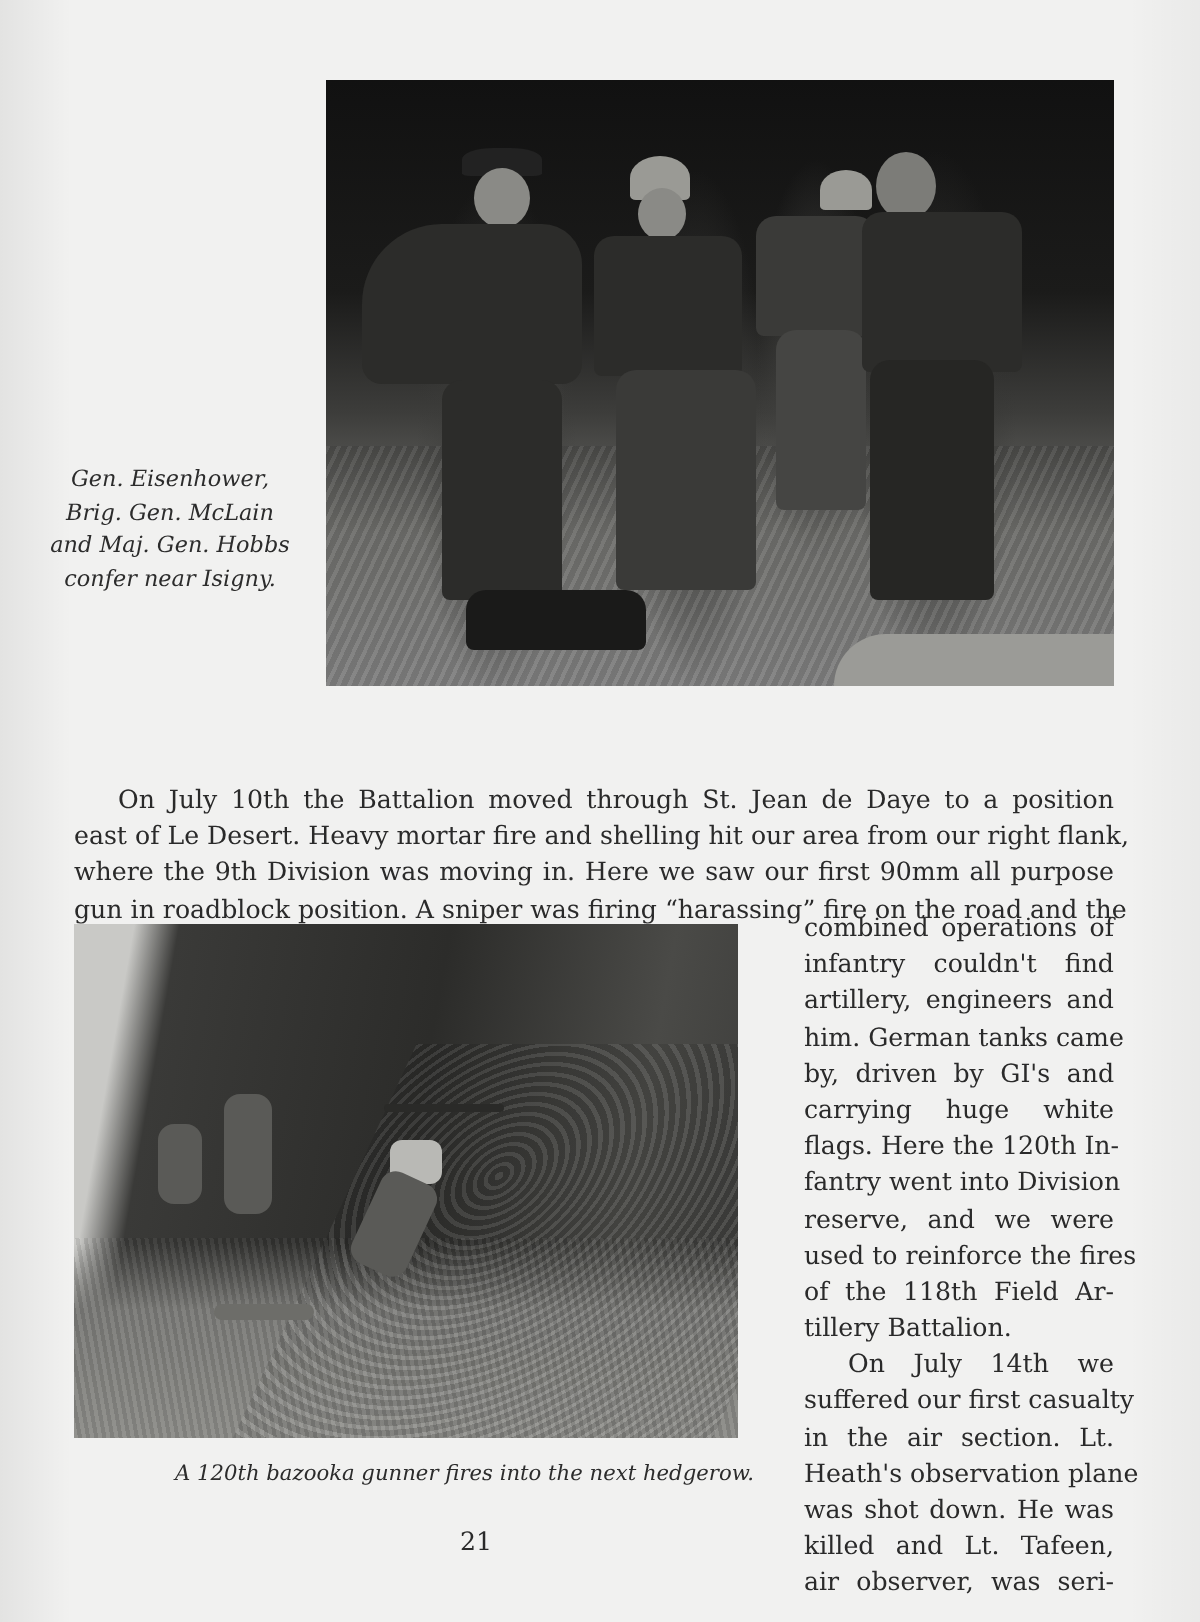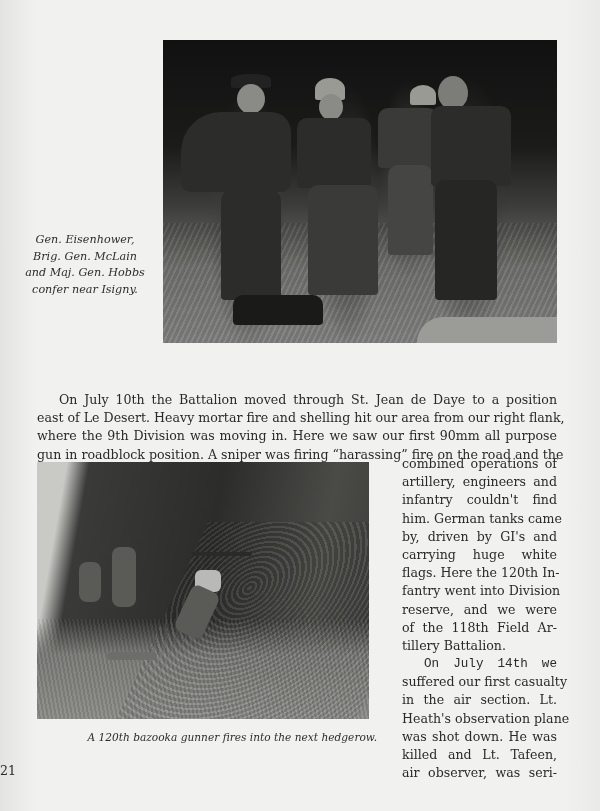--- a/index.html
+++ b/index.html
@@ -81,25 +81,25 @@
     .para-full .line {
       display: block; text-align: justify; text-align-last: justify; white-space: nowrap;
     }
     .para-full .line.indent { padding-left: 22px; }
     .col-right {
       position: absolute; left: 402px; top: 431px; width: 155px;
     }
     .col-right .line {
       display: block; text-align: justify; text-align-last: justify; white-space: nowrap; height: 18.2px;
     }
-    .col-right .line.indent { padding-left: 22px; font-family: Liberation Mono, monospace; }
+    .col-right .line.indent { padding-left: 22px; }
     .col-right .line.left { text-align-last: left; }
     .page-number {
       position: absolute; left: 0; width: 476px; top: 763px;
-      text-align: left; font-size: 12.6px; color: #2a2a2a;
+      text-align: center; font-size: 12.6px; color: #2a2a2a;
     }
   </style>
 </head>
 <body>
 
 <div class="page-shade"></div>
 
 <div class="photo-top">
   <div class="ground"></div>
 
@@ -146,28 +146,29 @@
   <div class="pack" style="left:158px;top:108px;width:26px;height:22px;"></div>
   <div class="soldier" style="left:145px;top:125px;width:30px;height:50px;transform:rotate(25deg);"></div>
   <div class="soldier" style="left:155px;top:90px;width:60px;height:4px;background:#2a2a28;"></div>
   <div class="soldier" style="left:70px;top:190px;width:50px;height:8px;background:#6d6d69;"></div>
 </div>
 
 <div class="caption-bottom">A 120th bazooka gunner fires into the next hedgerow.</div>
 
 <div class="text-block col-right">
   <span class="line">combined operations of</span>
+  <span class="line">infantry couldn't find</span>
   <span class="line">artillery, engineers and</span>
-  <span class="line">infantry couldn't find</span>
   <span class="line">him. German tanks came</span>
   <span class="line">by, driven by GI's and</span>
   <span class="line">carrying huge white</span>
   <span class="line">flags. Here the 120th In-</span>
   <span class="line">fantry went into Division</span>
   <span class="line">reserve, and we were</span>
+  <span class="line">used to reinforce the fires</span>
   <span class="line">of the 118th Field Ar-</span>
   <span class="line left">tillery Battalion.</span>
   <span class="line indent">On July 14th we</span>
   <span class="line">suffered our first casualty</span>
   <span class="line">in the air section. Lt.</span>
   <span class="line">Heath's observation plane</span>
   <span class="line">was shot down. He was</span>
   <span class="line">killed and Lt. Tafeen,</span>
   <span class="line">air observer, was seri-</span>
 </div>

